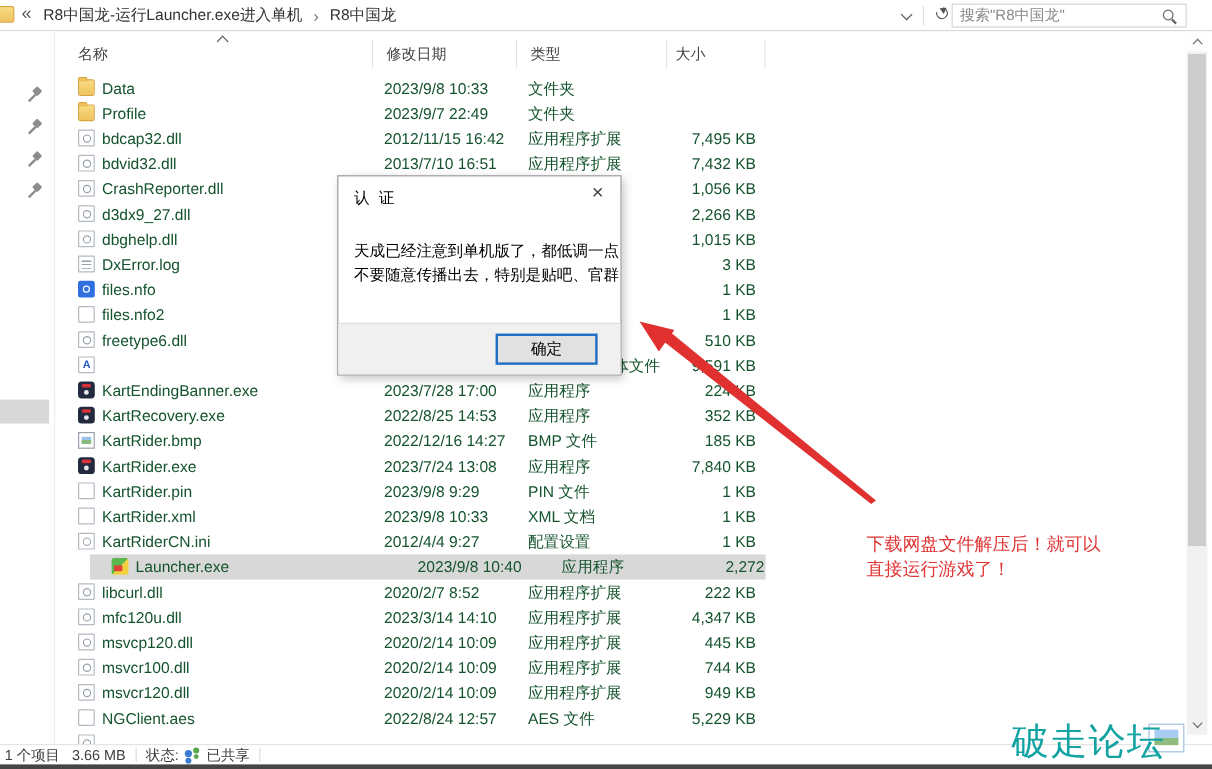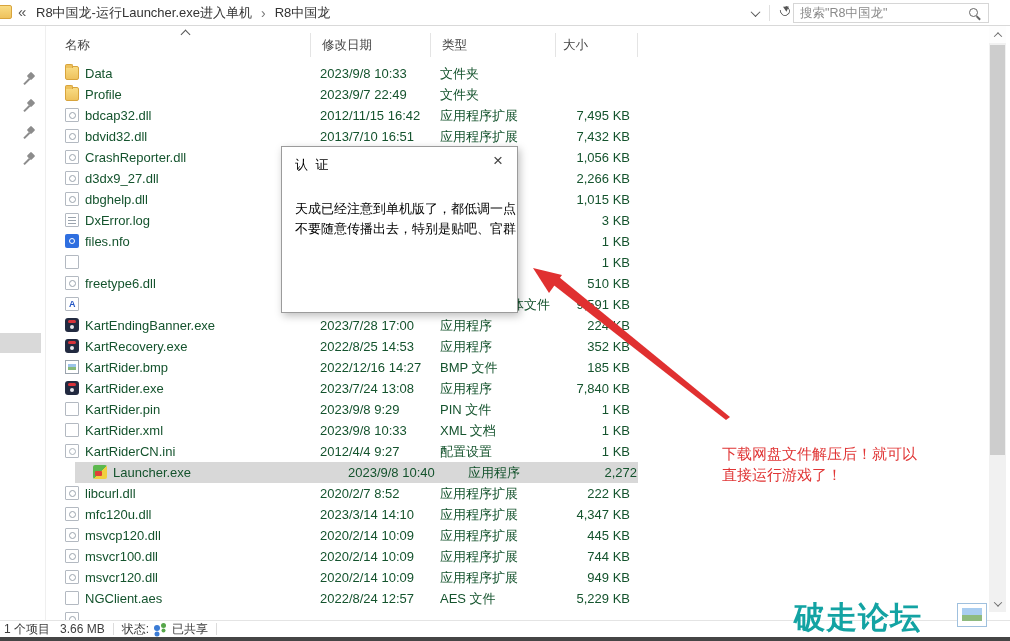--- a/index.html
+++ b/index.html
@@ -101,21 +101,21 @@
              display:flex;align-items:center;font-size:12px;color:#3d3d3d;z-index:7;}
   .sb-sep{width:1px;height:12px;background:#dcdcdc;margin:0 8px;}
   .share-icon{position:relative;width:17px;height:13px;margin:0 3px;display:inline-block;}
   .share-icon::before{content:"";position:absolute;left:9px;top:0;width:5px;height:5px;background:#57a64a;border-radius:50%;box-shadow:0 5px 0 -0.5px #57a64a;}
   .share-icon::after{content:"";position:absolute;left:2px;top:2px;width:6px;height:6px;background:#3a7bd5;border-radius:50%;box-shadow:0 6px 0 -0.5px #3a7bd5;}
   .bottom-strip{position:absolute;left:0;top:637px;width:1010px;height:4px;background:#454545;z-index:7;}
 
   
   .pic-icon{position:absolute;left:957px;top:603px;width:30px;height:24px;background:#fff;border:1px solid #9fc0de;z-index:8;}
   .pic-icon::before{content:"";position:absolute;left:4px;top:4px;width:20px;height:13px;background:linear-gradient(#a9cdf0 55%,#8fbb7f 55%);}
-  .watermark{position:absolute;left:794px;top:597px;z-index:9;font-size:31px;font-weight:bold;letter-spacing:1px;white-space:nowrap;}
+  .watermark{position:absolute;left:843px;top:597px;z-index:9;font-size:31px;font-weight:normal;letter-spacing:1px;white-space:nowrap;}
 </style>
 </head>
 <body>
 
 <div class="screen">
 
   <div class="addrbar">
     <span class="addr-folder"></span>
     <span class="addr-back">«</span>
     <span class="addr-crumbs">
@@ -222,20 +222,21 @@
     <div class="row">
       <span class="icon nfo-icon"></span>
       <span class="cell c-name">files.nfo</span>
       <span class="cell c-date"></span>
       <span class="cell c-type"></span>
       <span class="cell c-size">1 KB</span>
     </div>
 
     <div class="row">
       <span class="icon file-icon"></span>
+      <span class="cell c-name">files.nfo2</span>
       <span class="cell c-date"></span>
       <span class="cell c-type"></span>
       <span class="cell c-size">1 KB</span>
     </div>
 
     <div class="row">
       <span class="icon dll-icon"></span>
       <span class="cell c-name">freetype6.dll</span>
       <span class="cell c-date"></span>
       <span class="cell c-type"></span>
@@ -369,20 +370,23 @@
       <span class="cell c-size"></span>
     </div>
   </div>
 
   <div class="dialog">
     <span class="dlg-title">认 证</span>
     <span class="dlg-close">×</span>
     <div class="dlg-body">
       <div>天成已经注意到单机版了，都低调一点</div>
       <div>不要随意传播出去，特别是贴吧、官群</div>
+    </div>
+    <div class="dlg-footer">
+      <div class="dlg-ok" style="border-color: rgb(31, 111, 197);">确定</div>
     </div>
   </div>
 
   <svg class="arrow-svg" viewBox="0 0 1010 641">
     <polygon points="533,268 562,275 549,293" fill="#e03030"></polygon>
     <polygon points="551,283 559,277 730,417 726,420" fill="#e03030"></polygon>
   </svg>
 
   <div class="red-note" style="color: rgb(224, 53, 53);">
     <div>下载网盘文件解压后！就可以</div>

